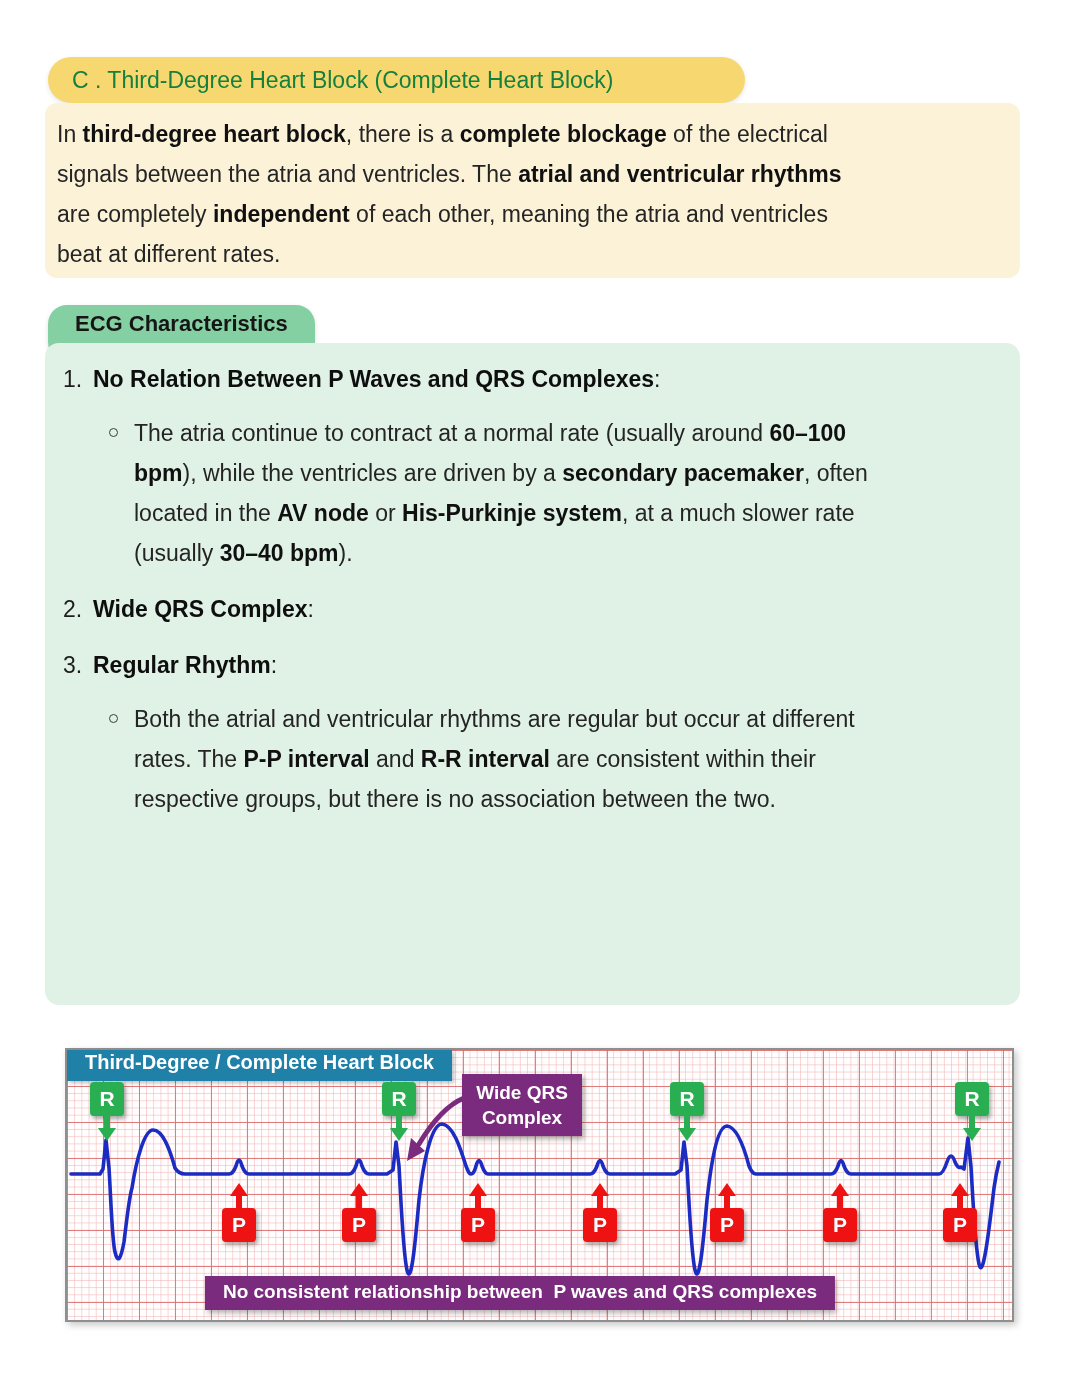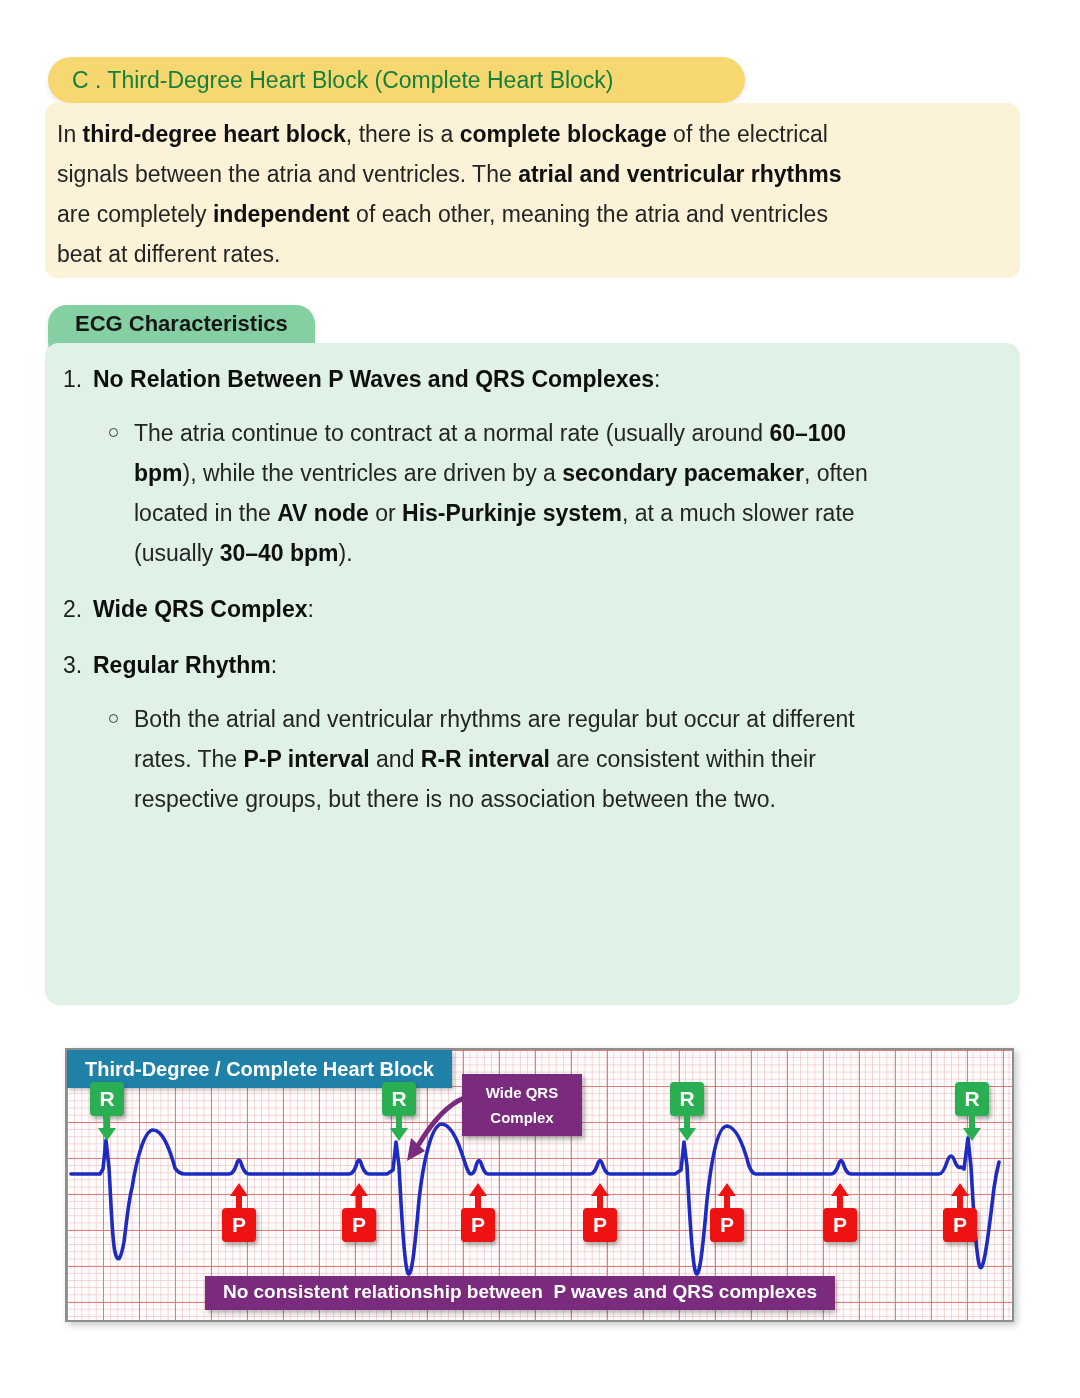--- a/index.html
+++ b/index.html
@@ -56,35 +56,35 @@
       linear-gradient(to right, rgba(219,107,107,.85) 1.4px, transparent 1.4px),
       linear-gradient(to bottom, rgba(219,107,107,.85) 1.4px, transparent 1.4px),
       linear-gradient(to right, rgba(240,175,175,.55) 1px, transparent 1px),
       linear-gradient(to bottom, rgba(240,175,175,.55) 1px, transparent 1px);
     background-size:36px 36px,36px 36px,7.2px 7.2px,7.2px 7.2px;
     box-shadow:3px 3px 7px rgba(0,0,0,.22);
   }
   .trace-svg{position:absolute;left:0;top:0;width:945px;height:270px;}
   .fig-title{
     position:absolute;left:0;top:0;background:var(--teal);color:#fff;
-    font-size:20px;font-weight:700;padding:8px 18px 7px 18px;
+    font-size:20px;font-weight:700;padding:1px 18px 7px 18px;
     box-shadow:2px 2px 4px rgba(0,0,0,.25);
   }
   .marker{position:absolute;width:34px;text-align:center;}
   .badge{
     display:block;width:34px;height:34px;border-radius:4px;color:#fff;
     font-size:21px;font-weight:700;line-height:34px;text-align:center;
     box-shadow:2px 3px 4px rgba(40,40,40,.4);
   }
   .r-marker .badge{background:var(--marker-green);}
   .p-marker .badge{background:var(--marker-red);}
   .arrow-svg{display:block;margin:0 auto;}
   .callout{
     position:absolute;left:395px;top:24px;width:120px;background:var(--purple);
-    color:#fff;font-size:15px;font-weight:700;line-height:25px;text-align:center;
+    color:#fff;font-size:19px;font-weight:700;line-height:25px;text-align:center;
     padding:6px 4px;box-shadow:2px 3px 5px rgba(40,40,40,.4);
   }
   .banner{
     position:absolute;left:453px;bottom:10px;transform:translateX(-50%);
     background:var(--purple);color:#fff;font-size:19px;font-weight:700;
     padding:5px 18px 7px 18px;white-space:pre;box-shadow:2px 3px 5px rgba(40,40,40,.35);
   }
 </style>
 </head>
 <body>

